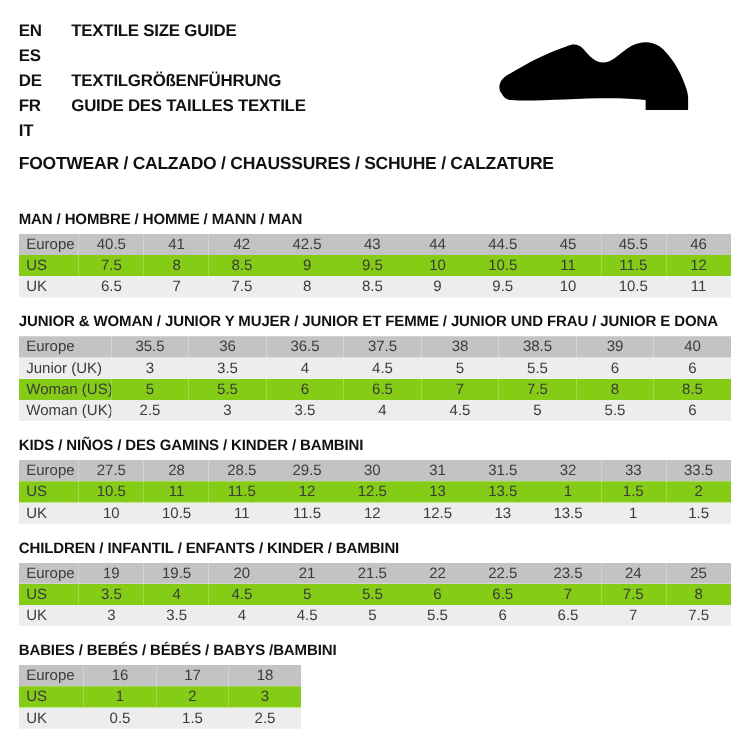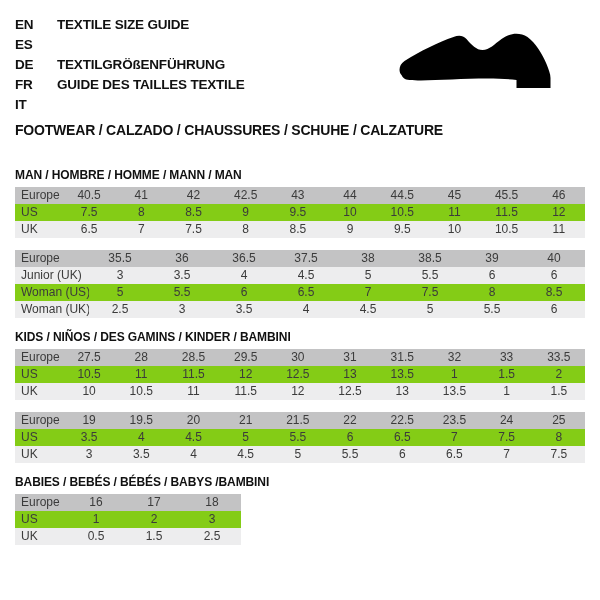--- a/index.html
+++ b/index.html
@@ -135,20 +135,21 @@
               <td>9.5</td>
               <td>10</td>
               <td>10.5</td>
               <td>11</td>
             </tr>
           </tbody>
       </table>
     </div>
 
     <div class="table-section t-junior">
+      <div class="table-title">JUNIOR &amp; WOMAN / JUNIOR Y MUJER / JUNIOR ET FEMME / JUNIOR UND FRAU / JUNIOR E DONA</div>
       <table class="size-table">
         <tbody>
             <tr class="row-header">
               <td class="lbl">Europe</td>
               <td>35.5</td>
               <td>36</td>
               <td>36.5</td>
               <td>37.5</td>
               <td>38</td>
               <td>38.5</td>
@@ -233,20 +234,21 @@
               <td>13</td>
               <td>13.5</td>
               <td>1</td>
               <td>1.5</td>
             </tr>
           </tbody>
       </table>
     </div>
 
     <div class="table-section t-children">
+      <div class="table-title">CHILDREN / INFANTIL / ENFANTS / KINDER / BAMBINI</div>
       <table class="size-table">
         <tbody>
             <tr class="row-header">
               <td class="lbl">Europe</td>
               <td>19</td>
               <td>19.5</td>
               <td>20</td>
               <td>21</td>
               <td>21.5</td>
               <td>22</td>

